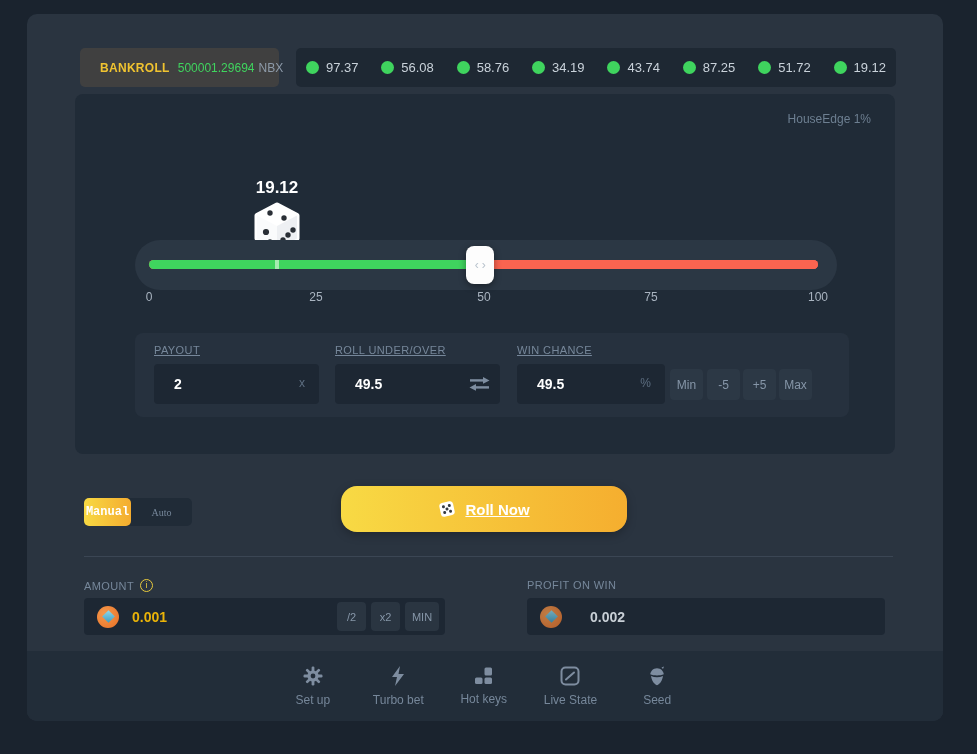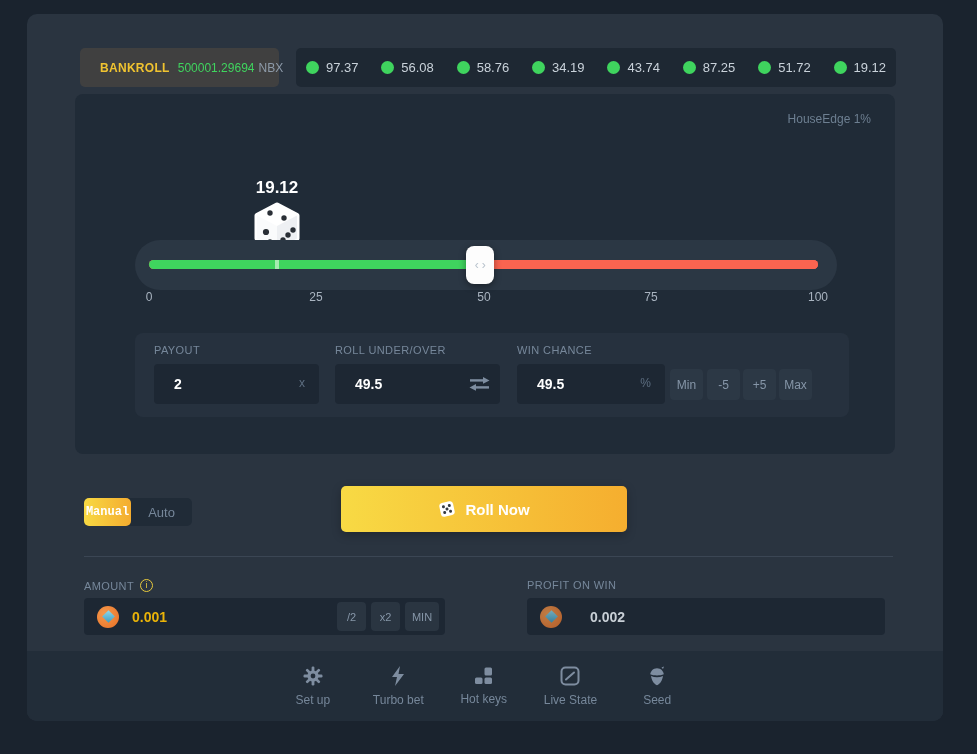--- a/index.html
+++ b/index.html
@@ -47,45 +47,45 @@
     box-shadow:0 2px 7px rgba(0,0,0,.4); display:flex; align-items:center; justify-content:center;
     cursor:grab; color:#b9c3cd; font-size:12px; }
   .chevron-left::before { content:"\2039"; }
   .chevron-right::before { content:"\203A"; margin-left:3px; }
 
   .scale-label { position:absolute; top:196px; transform:translateX(-50%);
     color:#a9b4c0; font-size:12px; }
 
   .params { position:absolute; left:60px; top:239px; width:714px; height:84px;
     background:#26313e; border-radius:8px; }
-  .param-label { position:absolute; top:11px; color:#76879a; font-size:11px; letter-spacing:.4px; }
+  .param-label { position:absolute; top:11px; color:#76879a; font-size:11px; letter-spacing:.4px;text-decoration:underline; }
   .param-input { position:absolute; top:31px; height:40px; background:#1d2733; border-radius:4px; }
   .param-input input { position:absolute; left:20px; top:0; height:100%; width:70%;
     background:transparent; border:none; outline:none; color:#fff; font-size:14px; font-weight:bold;
     font-family:"Liberation Sans","DejaVu Sans",sans-serif; }
   .suffix { position:absolute; right:14px; top:12px; color:#5d6e80; font-size:12px; }
   .swap-btn { position:absolute; right:10px; top:13px; cursor:pointer; }
   .chance-btn { position:absolute; top:36px; width:33px; height:31px; background:#2c3845;
     border:none; border-radius:4px; color:#8696a8; font-size:12px; cursor:pointer;
     font-family:"Liberation Sans","DejaVu Sans",sans-serif; }
 
   
   .mode-toggle { position:absolute; left:84px; top:498px; width:108px; height:28px;
     background:#202b37; border-radius:5px; display:flex; align-items:center; }
   .mode-manual { width:47px; height:28px; border:none; border-radius:5px;
     background:linear-gradient(90deg,#f8d943,#f4ac2f); color:#fff; font-size:12px; font-weight:bold;
     cursor:pointer; font-family:Liberation Mono, monospace; }
-  .mode-auto { flex:1; text-align:center; color:#76879a; font-size:13px; background:none; border:none;
-    cursor:pointer; font-family:Liberation Sans, sans-serif; }
+  .mode-auto { flex:1; text-align:center; color:#76879a; font-size:10px; background:none; border:none;
+    cursor:pointer; font-family:Liberation Serif, serif; }
 
   .roll-now { position:absolute; left:341px; top:486px; width:286px; height:46px; border:none;
-    border-radius:5px; background:linear-gradient(90deg,#f8da44,#f5ae2f);
+    border-radius:16px; background:linear-gradient(90deg,#f8da44,#f5ae2f);
     color:#fff; font-size:15px; font-weight:bold; cursor:pointer;
     display:flex; align-items:center; justify-content:center; gap:9px;
-    box-shadow:0 3px 10px rgba(0,0,0,.25); font-family:"Liberation Sans","DejaVu Sans",sans-serif; }
+    box-shadow:0 3px 10px rgba(0,0,0,.25); font-family:"Liberation Sans","DejaVu Sans",sans-serif;text-decoration:underline; }
 
   .divider { position:absolute; left:84px; top:556px; width:809px; height:1px; background:#3b4654; }
 
   .field-label { position:absolute; top:579px; color:#76879a; font-size:11px; letter-spacing:.4px;
     display:flex; align-items:center; gap:6px; }
   .info-icon { width:13px; height:13px; border:1px solid #e7c93d; border-radius:50%;
     color:#e7c93d; font-size:9px; line-height:11px; text-align:center; display:inline-block; cursor:pointer; }
   .bet-field { position:absolute; top:598px; height:37px; background:#1d2733; border-radius:4px;
     display:flex; align-items:center; }
   .coin { width:22px; height:22px; border-radius:50%; margin-left:13px; flex:none;

